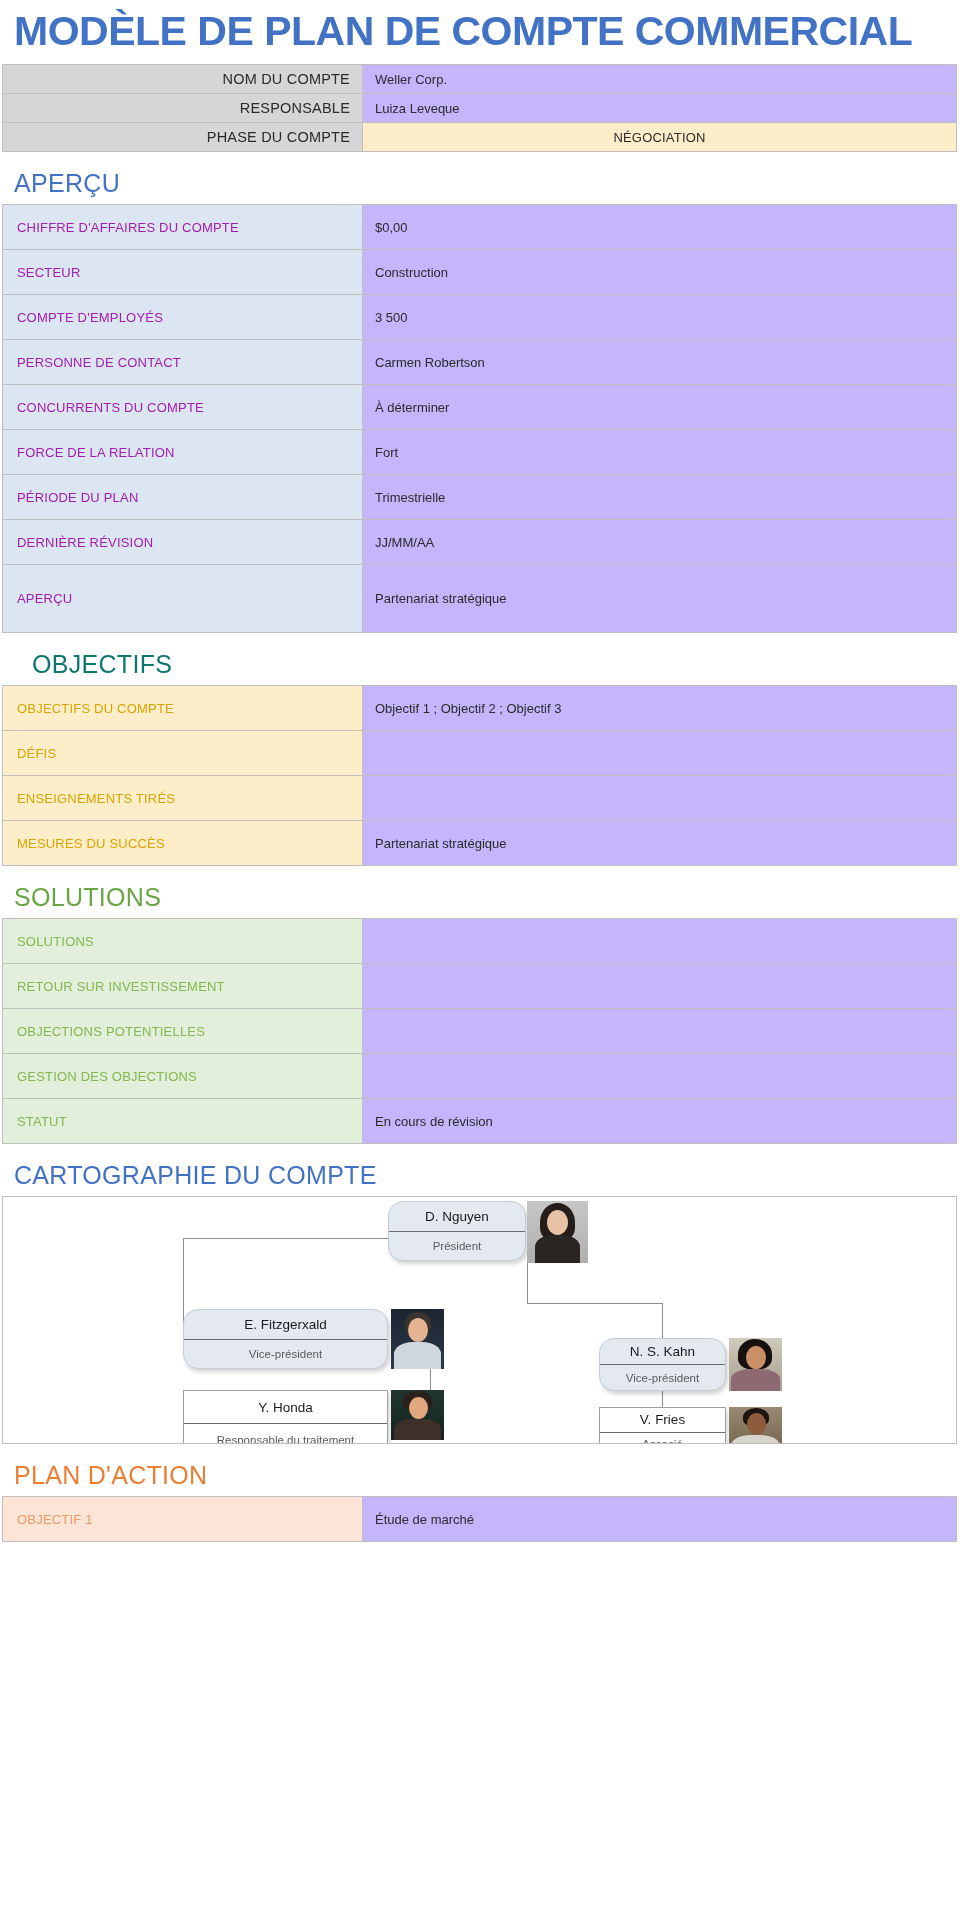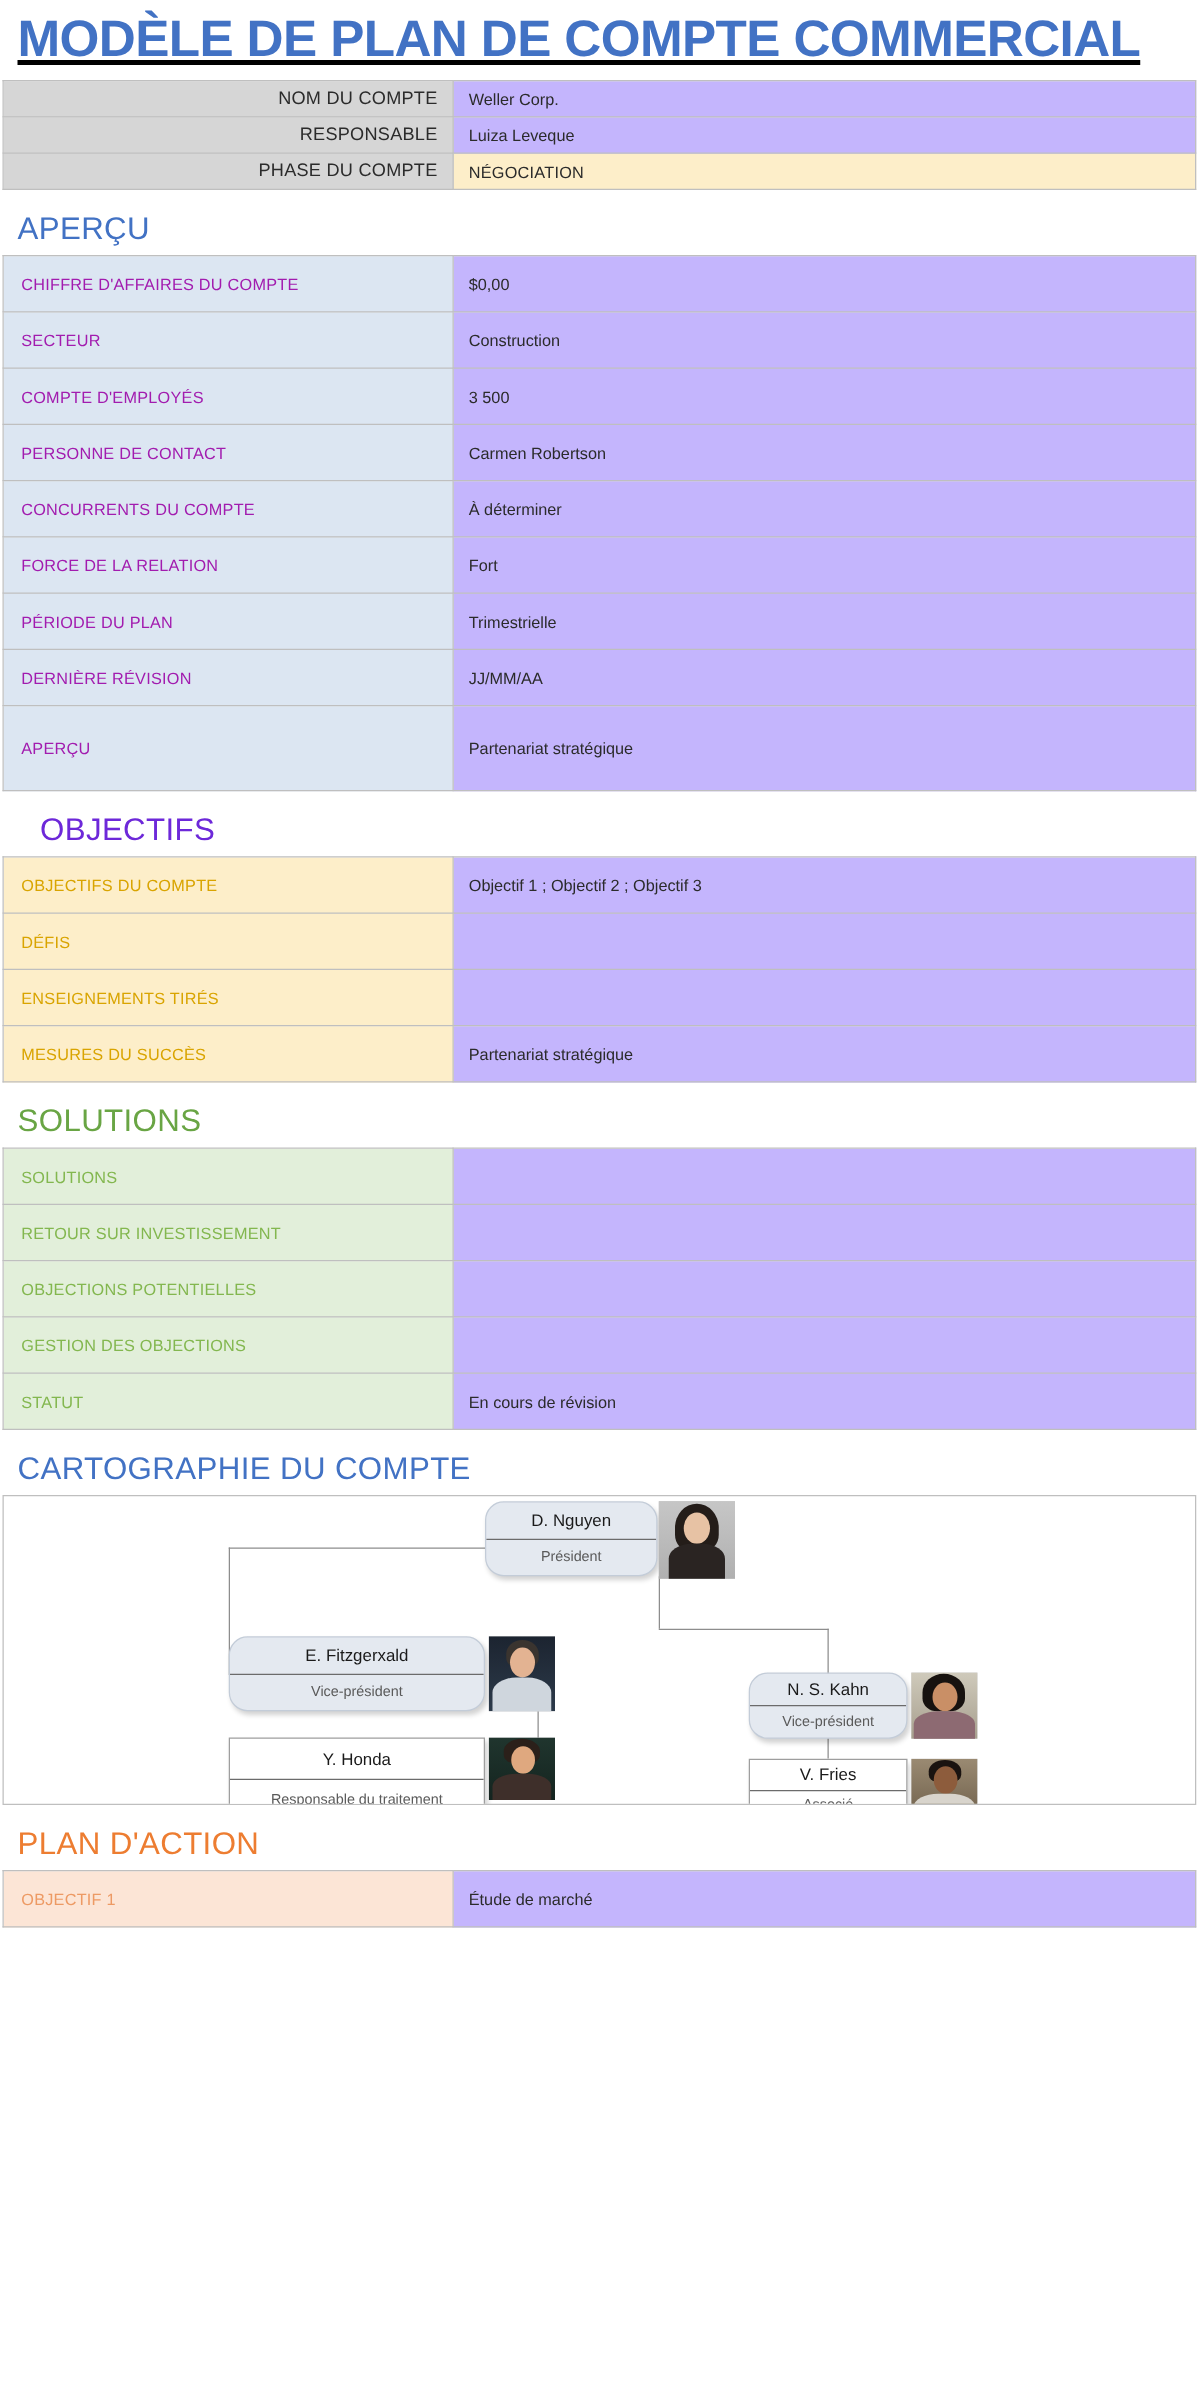--- a/index.html
+++ b/index.html
@@ -12,21 +12,20 @@
     width: 960px;
     min-height: 1924px;
     background: #ffffff;
     position: relative;
     padding: 0;
   }
 
   
   .title-wrap {
     padding: 8px 14px 10px 14px;
-    text-decoration: underline;
   }
   .doc-title {
     font-size: 41px;
     line-height: 46px;
     font-weight: bold;
     color: #4272c4;
     letter-spacing: -0.5px;
     white-space: nowrap;
   }
 
@@ -60,35 +59,35 @@
     background: #d6d6d6;
     color: #2b2b2b;
     text-align: right;
     padding-right: 12px;
     height: 27px;
     font-size: 14.5px;
   }
   .top-tbl .val { height: 29px; }
   .val-phase {
     background: #fdeec9;
-    text-align: left;
+    text-align: center;
     color: #2b2b2b;
     font-size: 14.5px;
     letter-spacing: 0.2px;
   }
 
   
   .sec-head {
     font-size: 25px;
     line-height: 30px;
     letter-spacing: 0.3px;
     padding: 16px 0 6px 14px;
   }
   .sec-head.blue   { color: #4272c4; }
-  .sec-head.gold   { color: #6d28d9; padding-left: 32px; }
+  .sec-head.gold   { color: #0f766e; padding-left: 32px; }
   .sec-head.green  { color: #69a544; }
   .sec-head.orange { color: #ed7d31; }
 
   
   .theme-blue   .lbl { background: #dce6f2; color: #a21caf; }
   .theme-gold   .lbl { background: #fdeec9; color: #d9a400; }
   .theme-green  .lbl { background: #e2efda; color: #83b74f; }
   .theme-orange .lbl { background: #fce5d6; color: #ed9a64; }
   .r-tall2 .lbl, .r-tall2 .val  { height: 45px; }
   .r-xtall .lbl, .r-xtall .val  { height: 68px; }

